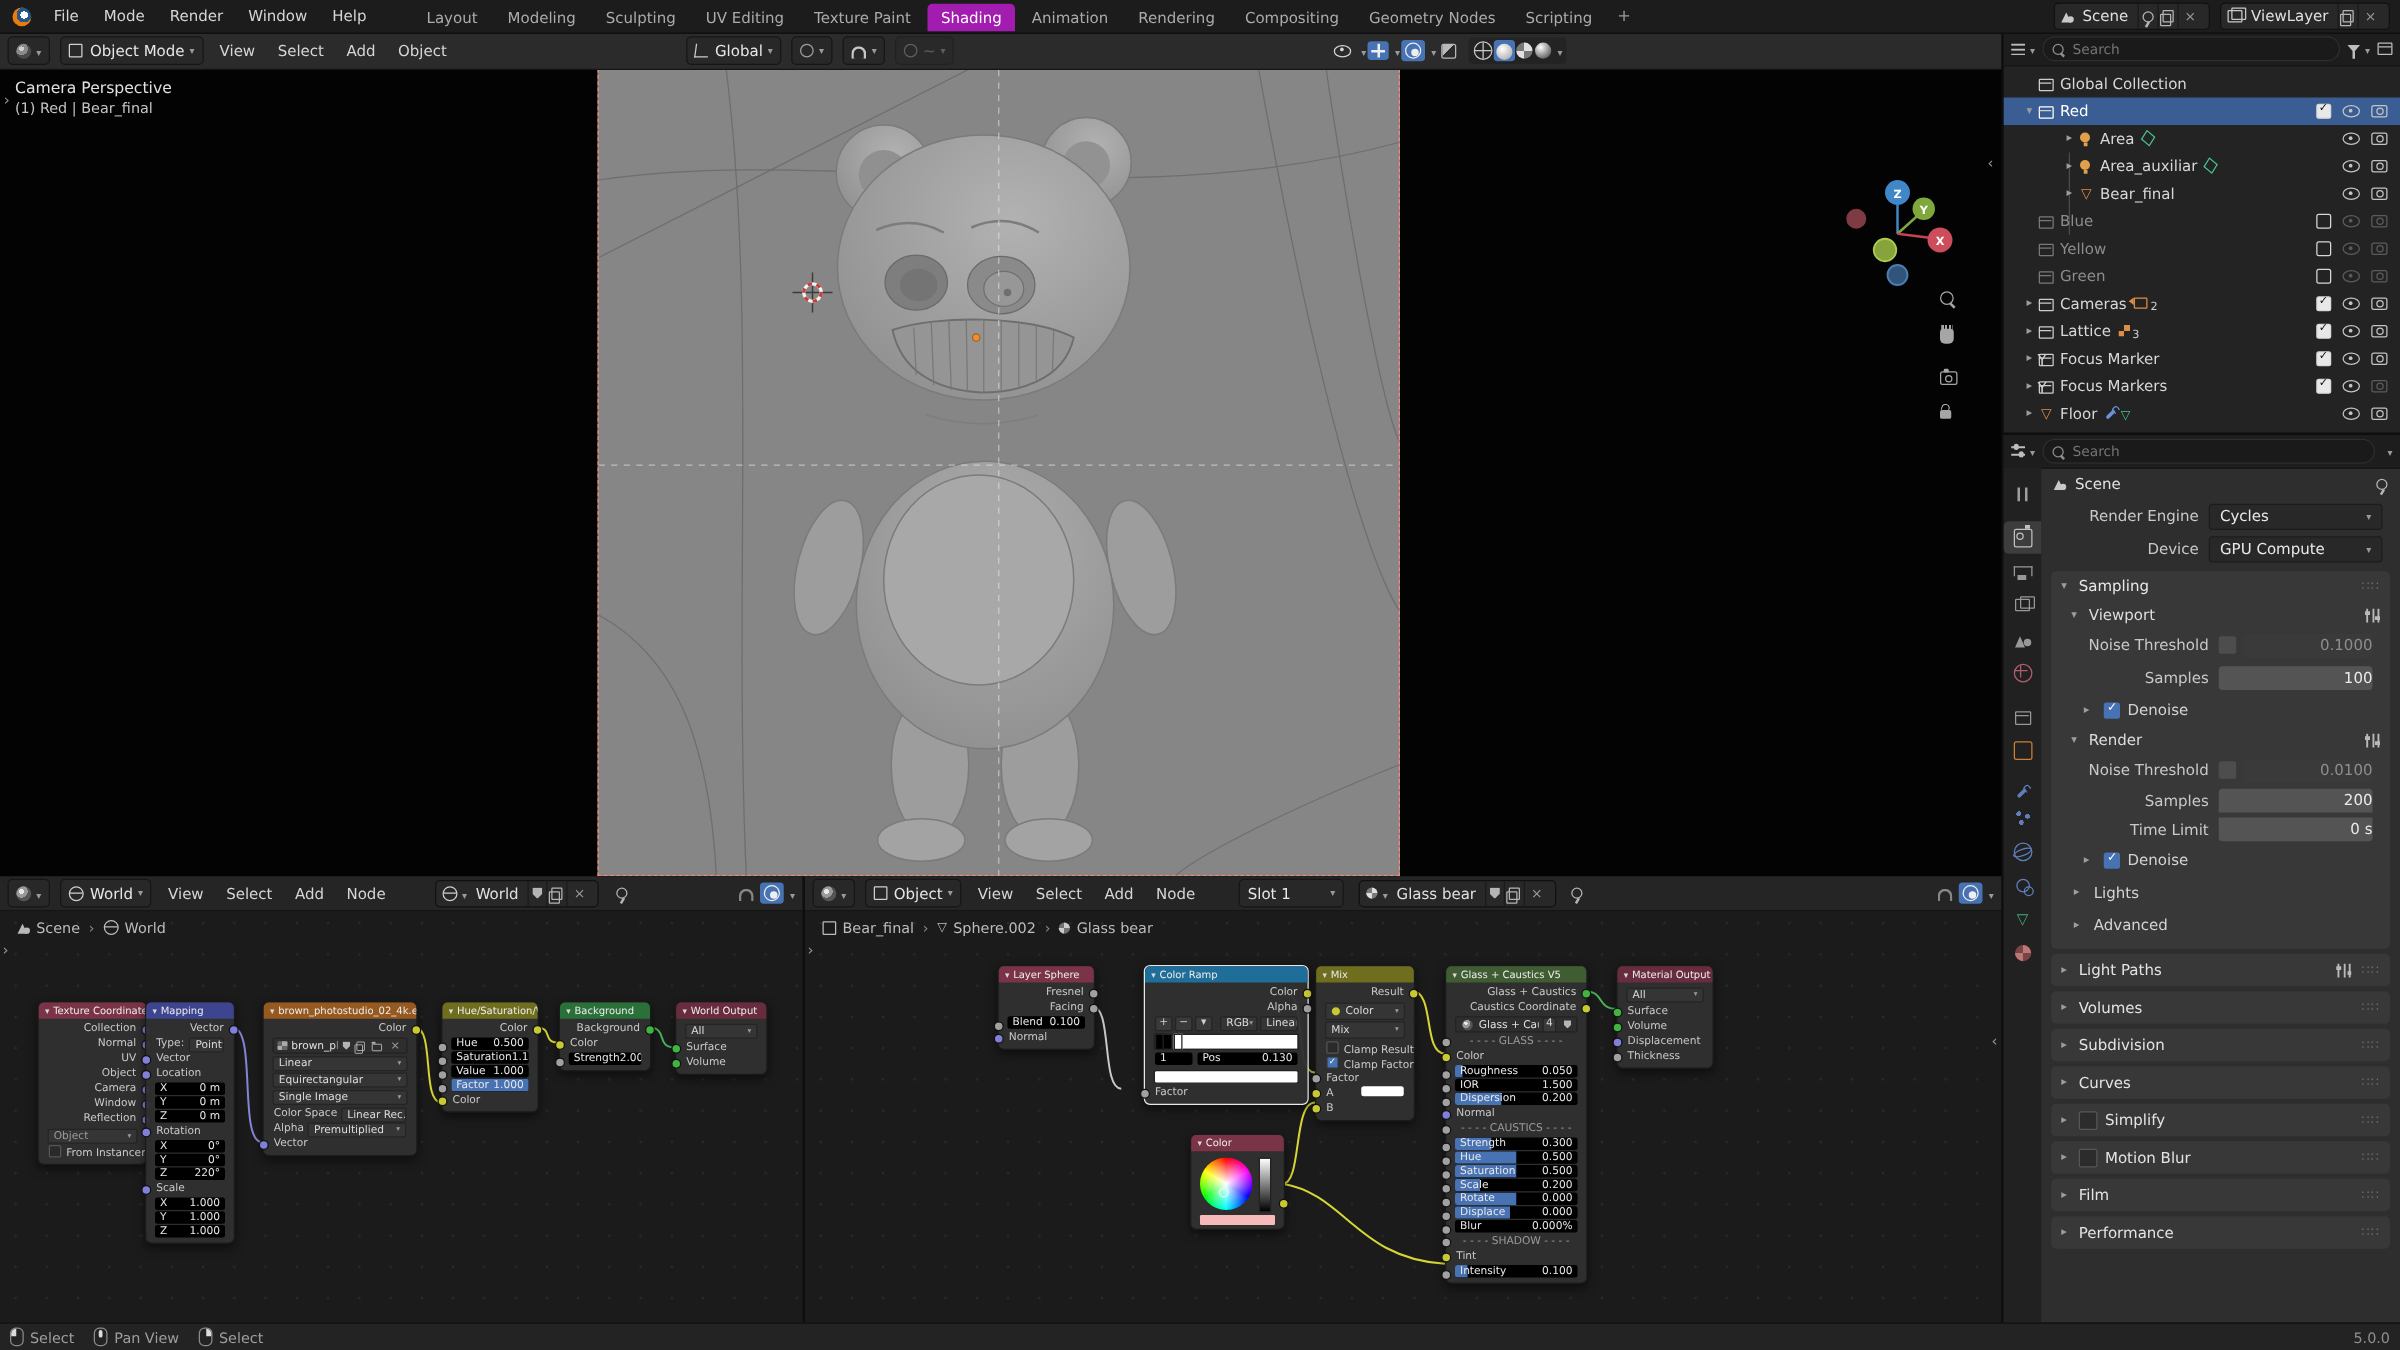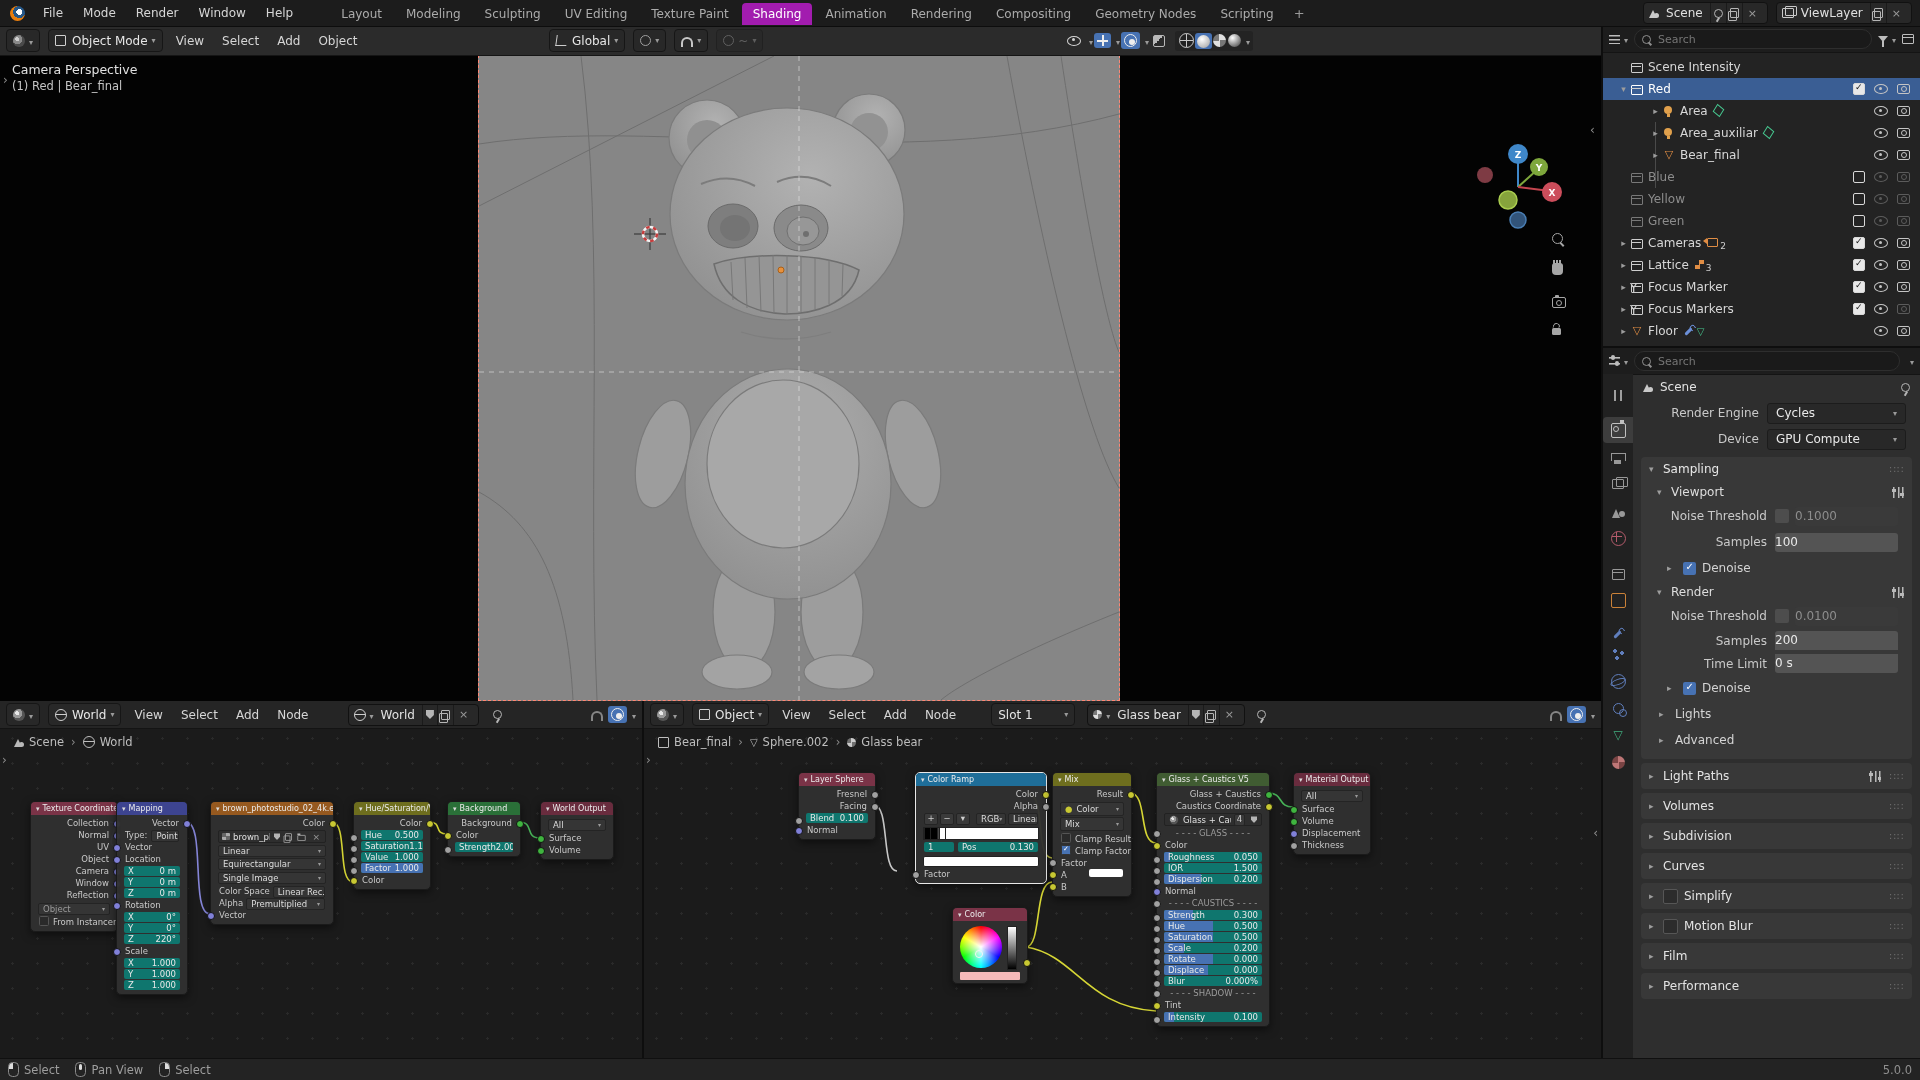--- a/index.html
+++ b/index.html
@@ -177,21 +177,21 @@
   .pt.physics::after{content:'';position:absolute;left:-2px;top:4px;width:14px;height:4px;border:1.2px solid #6b8fd8;border-radius:50%;transform:rotate(-20deg);}
   .pt.constraint{border:1.5px solid #6b8fd8;border-radius:50%;width:9px;height:9px;}
   .pt.constraint::after{content:'';position:absolute;left:5px;top:5px;width:6px;height:6px;border:1.5px solid #6b8fd8;border-radius:50%;}
   .pt.data{color:#46c78f;font-size:12px;line-height:13px;text-align:center;}
   .pt.material{border-radius:50%;background:conic-gradient(#d98585 0 25%,#8a4a4a 25% 50%,#d98585 50% 75%,#8a4a4a 75%);}
   #pbody{position:absolute;left:30px;top:26px;right:0;bottom:0;overflow:hidden;}
   .pcrumb{display:flex;align-items:center;height:26px;padding:0 10px;color:#e2e2e2;}
   .pcrumb .osp{flex:1;}
   .prow{display:flex;align-items:center;height:26px;padding:0 14px 0 0;}
   .plabel{flex:0 0 126px;text-align:right;color:#c9c9c9;padding-right:8px;white-space:nowrap;}
-  .pfield{flex:1;height:19px;line-height:19px;border-radius:3px;text-align:left;color:#e9e9e9;}
+  .pfield{flex:1;height:19px;line-height:19px;border-radius:3px;text-align:right;color:#e9e9e9;}
   .pfield.drop{background:#282828;border:1px solid #1c1c1c;text-align:left;padding:0 8px;display:flex;}
   .pfield.drop .osp{flex:1;}
   .pfield.light{background:#545454;}
   .pfield.disabled{background:#3a3a3a;color:#8d8d8d;}
   .pcheck{width:14px;height:14px;background:#4d4d4d;border-radius:2px;margin-right:6px;flex:0 0 auto;}
   .ppanel{background:#383838;border-radius:4px;margin:5px 8px 0 8px;padding-bottom:6px;}
   .ppanel-h{display:flex;align-items:center;height:24px;padding:0 8px;color:#e8e8e8;}
   .ppanel-h .exp{color:#9d9d9d;font-size:9px;width:14px;}
   .psub-h{display:flex;align-items:center;height:22px;padding:0 8px 0 16px;color:#dedede;}
   .pcollapsed{background:#383838;border-radius:4px;margin:4px 8px 0 8px;height:26px;display:flex;align-items:center;padding:0 8px;color:#e3e3e3;}
@@ -226,21 +226,21 @@
   .node.activeN{border-color:#e8e8e8;}
   .nh{height:13px;line-height:13px;padding:0 5px;border-radius:4px 4px 0 0;color:#ececec;white-space:nowrap;overflow:hidden;font-size:8px;}
   .ntri{font-size:7px;margin-right:3px;color:#dadada;}
   .nb{padding:2px 0 3px 0;}
   .nr{position:relative;height:12px;line-height:12px;padding:0 8px;white-space:nowrap;}
   .nr.r{text-align:right;}
   .nr.sep{color:#9a9a9a;text-align:center;}
   .sock{position:absolute;width:6px;height:6px;border-radius:50%;border:1px solid #111;top:2.5px;}
   .sock.sr{right:-4px;} .sock.sl{left:-4px;}
   .s-gray{background:#a1a1a1;} .s-yel{background:#c8c832;} .s-pur{background:#8080d8;} .s-grn{background:#3fb43f;}
-  .nfield{position:relative;background:#0f766e;border-radius:2px;height:10px;line-height:10px;margin:1px 7px;padding:0 4px;display:flex;justify-content:space-between;color:#e8e8e8;overflow:hidden;}
+  .nfield{position:relative;background:#000000;border-radius:2px;height:10px;line-height:10px;margin:1px 7px;padding:0 4px;display:flex;justify-content:space-between;color:#e8e8e8;overflow:hidden;}
   .nfield .fl{position:absolute;left:0;top:0;bottom:0;background:#4772b3;}
   .nfield span{position:relative;z-index:1;}
   .nrow-sock{position:relative;}
   .ndrop{position:relative;background:#353535;border:1px solid #242424;border-radius:2px;height:10px;line-height:10px;margin:1.5px 7px;padding:0 4px;color:#dcdcdc;display:flex;white-space:nowrap;overflow:hidden;}
   .ndrop::after{content:"▾";font-size:6px;color:#9a9a9a;margin-left:auto;}
   .nchk{width:8px;height:8px;border-radius:1.5px;background:#2a2a2a;border:1px solid #555;display:inline-block;vertical-align:-1px;margin-right:4px;}
   .nchk.on{background:#4772b3;border-color:#333;position:relative;}
   .nchk.on::after{content:"✓";position:absolute;left:1px;top:-2.5px;color:#fff;font-size:7px;}
   .th-input{background:#7a3347;} .th-vector{background:#3d4490;} .th-texture{background:#96591f;}
   .th-color{background:#6e6e1e;} .th-shader{background:#2a7038;} .th-output{background:#692c3e;}
@@ -500,21 +500,21 @@
       <span class="ic i-funnel"></span>
         <span class="dd"></span>
       <span class="ic i-colbox" style="margin-left:6px"></span>
     </div>
     <div id="otree">
       <div class="hline" style="top:69px;height:66px"></div>
 
         <div class="orow ind0 no-toggles">
           <span class="exp"></span>
           <span class="oicon ic collection"><span></span></span>
-          <span class="olabel">Scene Intensity</span>
+          <span class="olabel">Global Collection</span>
           <span class="oicon2 ic"></span>
 
           <span class="osp"></span>
           <span class="t-check ic"></span>
           <span class="t-eye ic"></span>
           <span class="t-cam ic"></span>
         </div>
 
         <div class="orow ind1 selected has-check checked">
           <span class="exp">▾</span>

